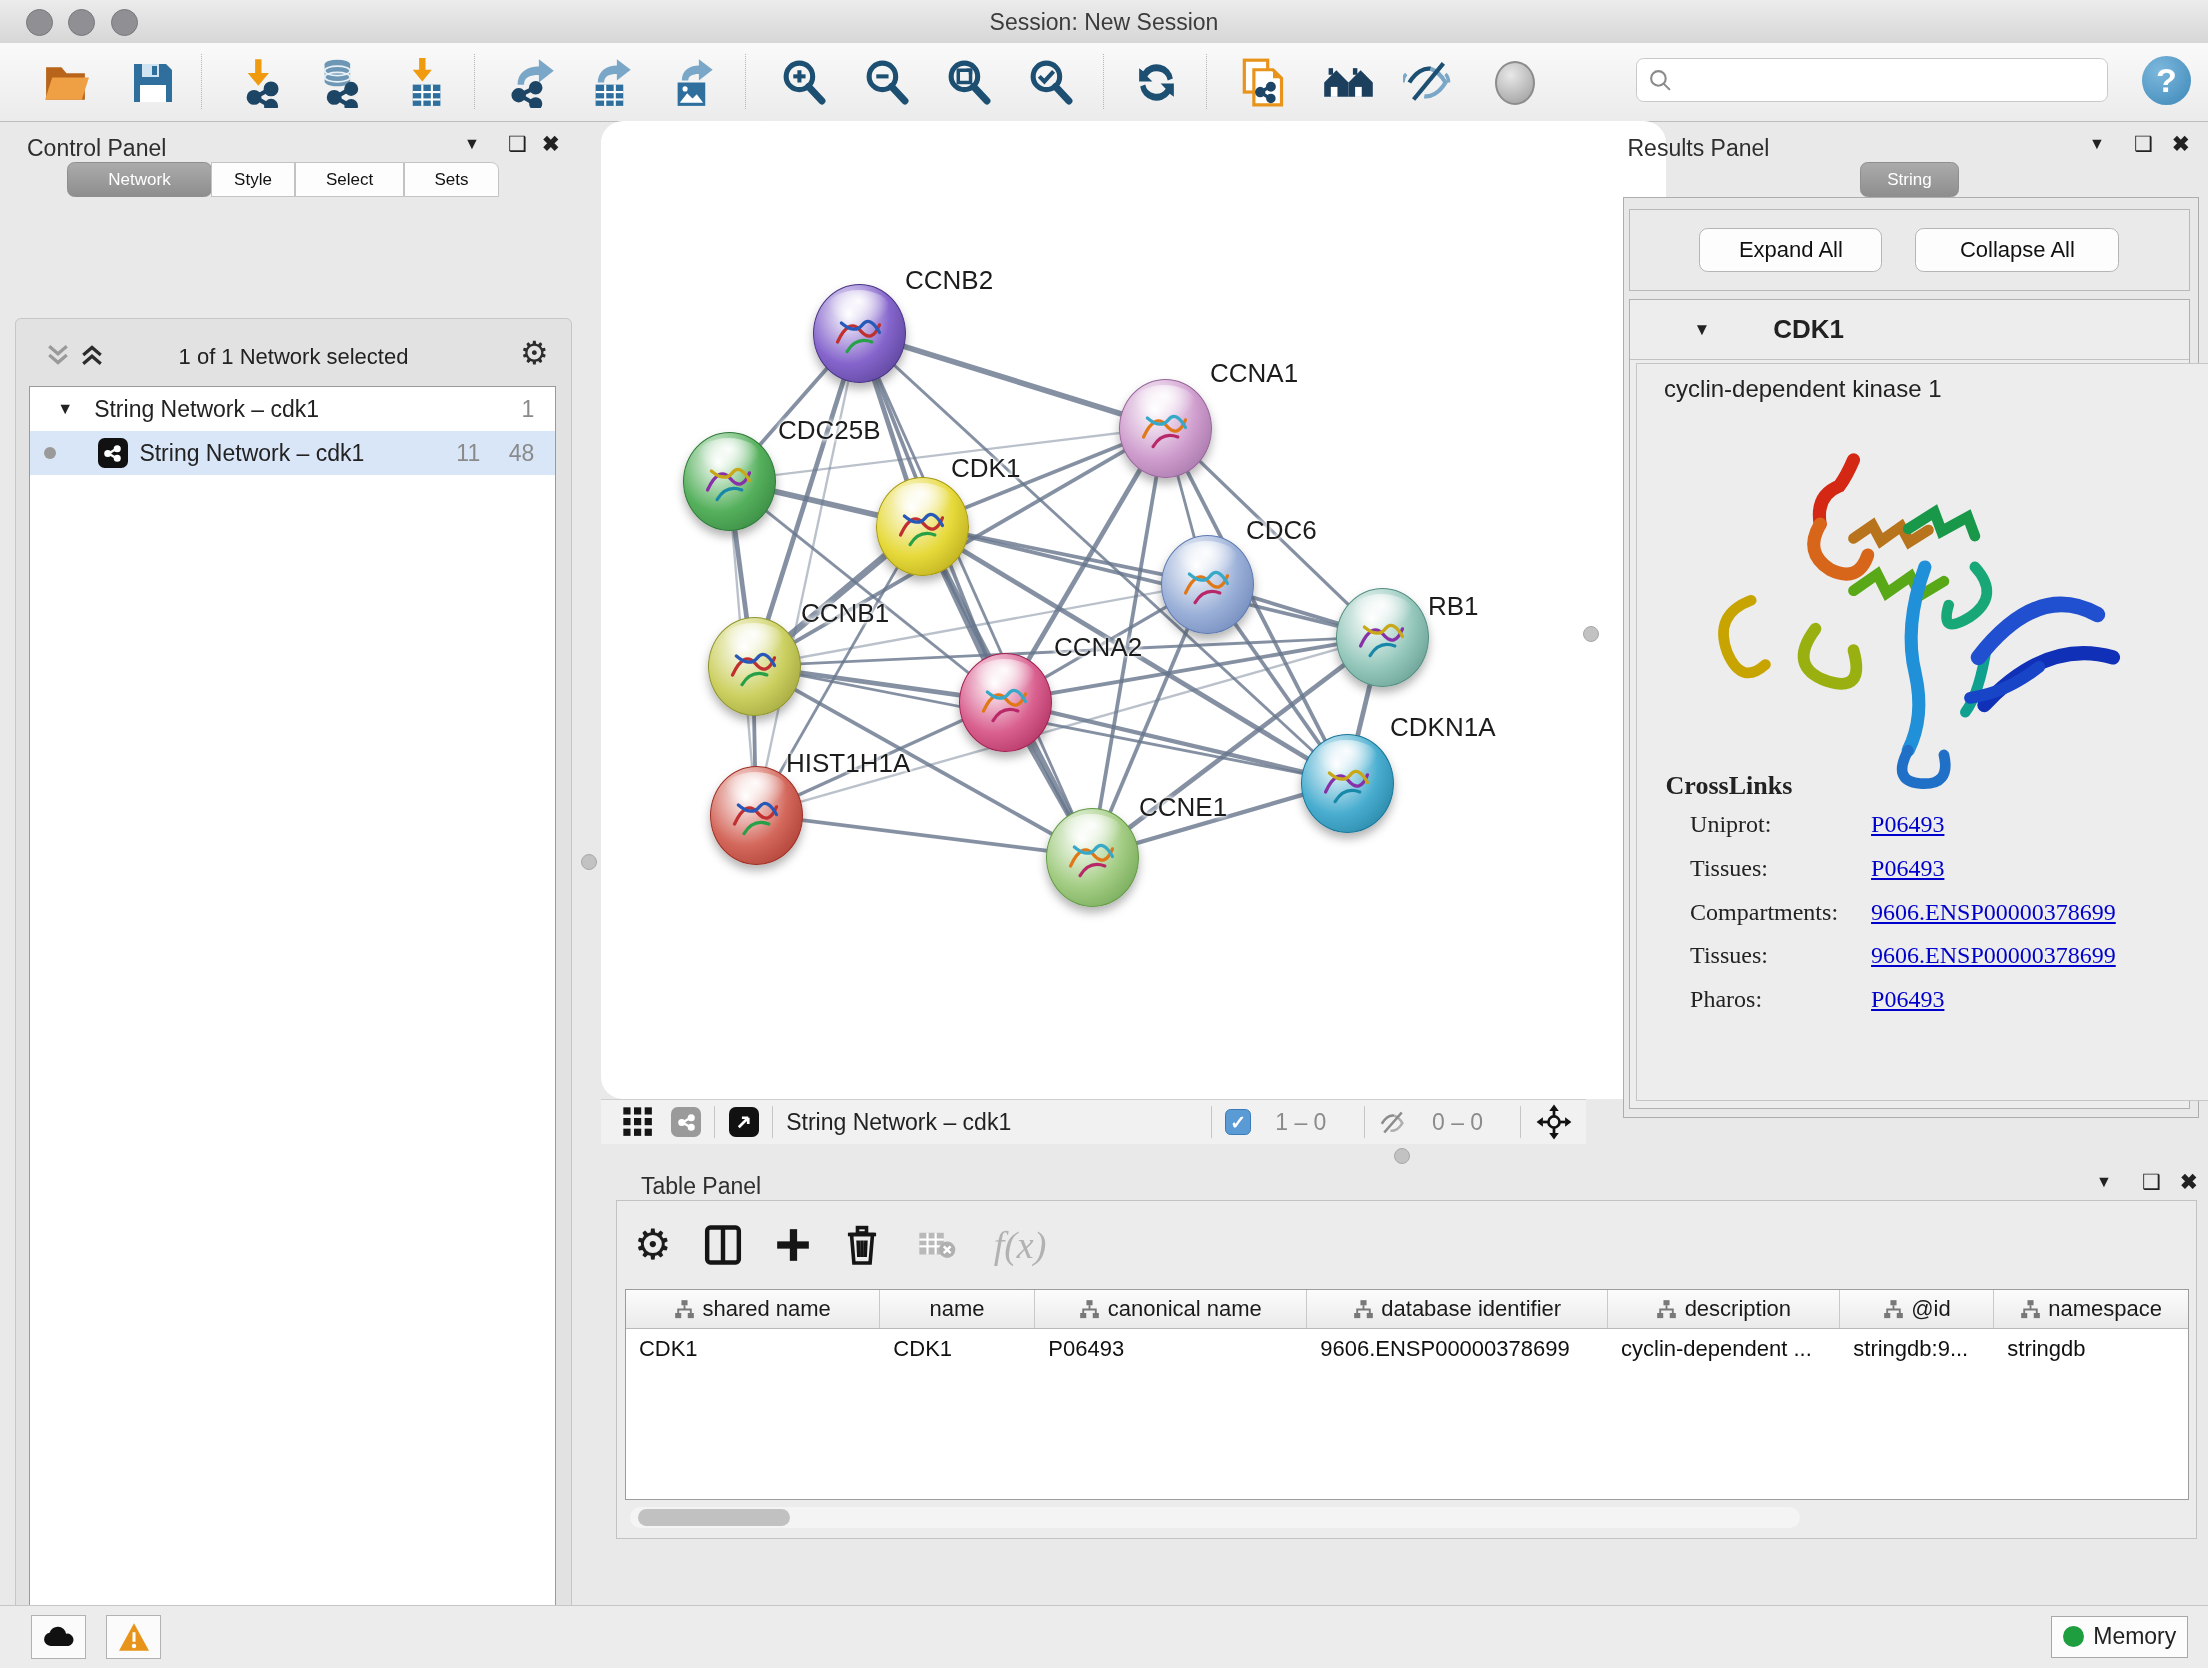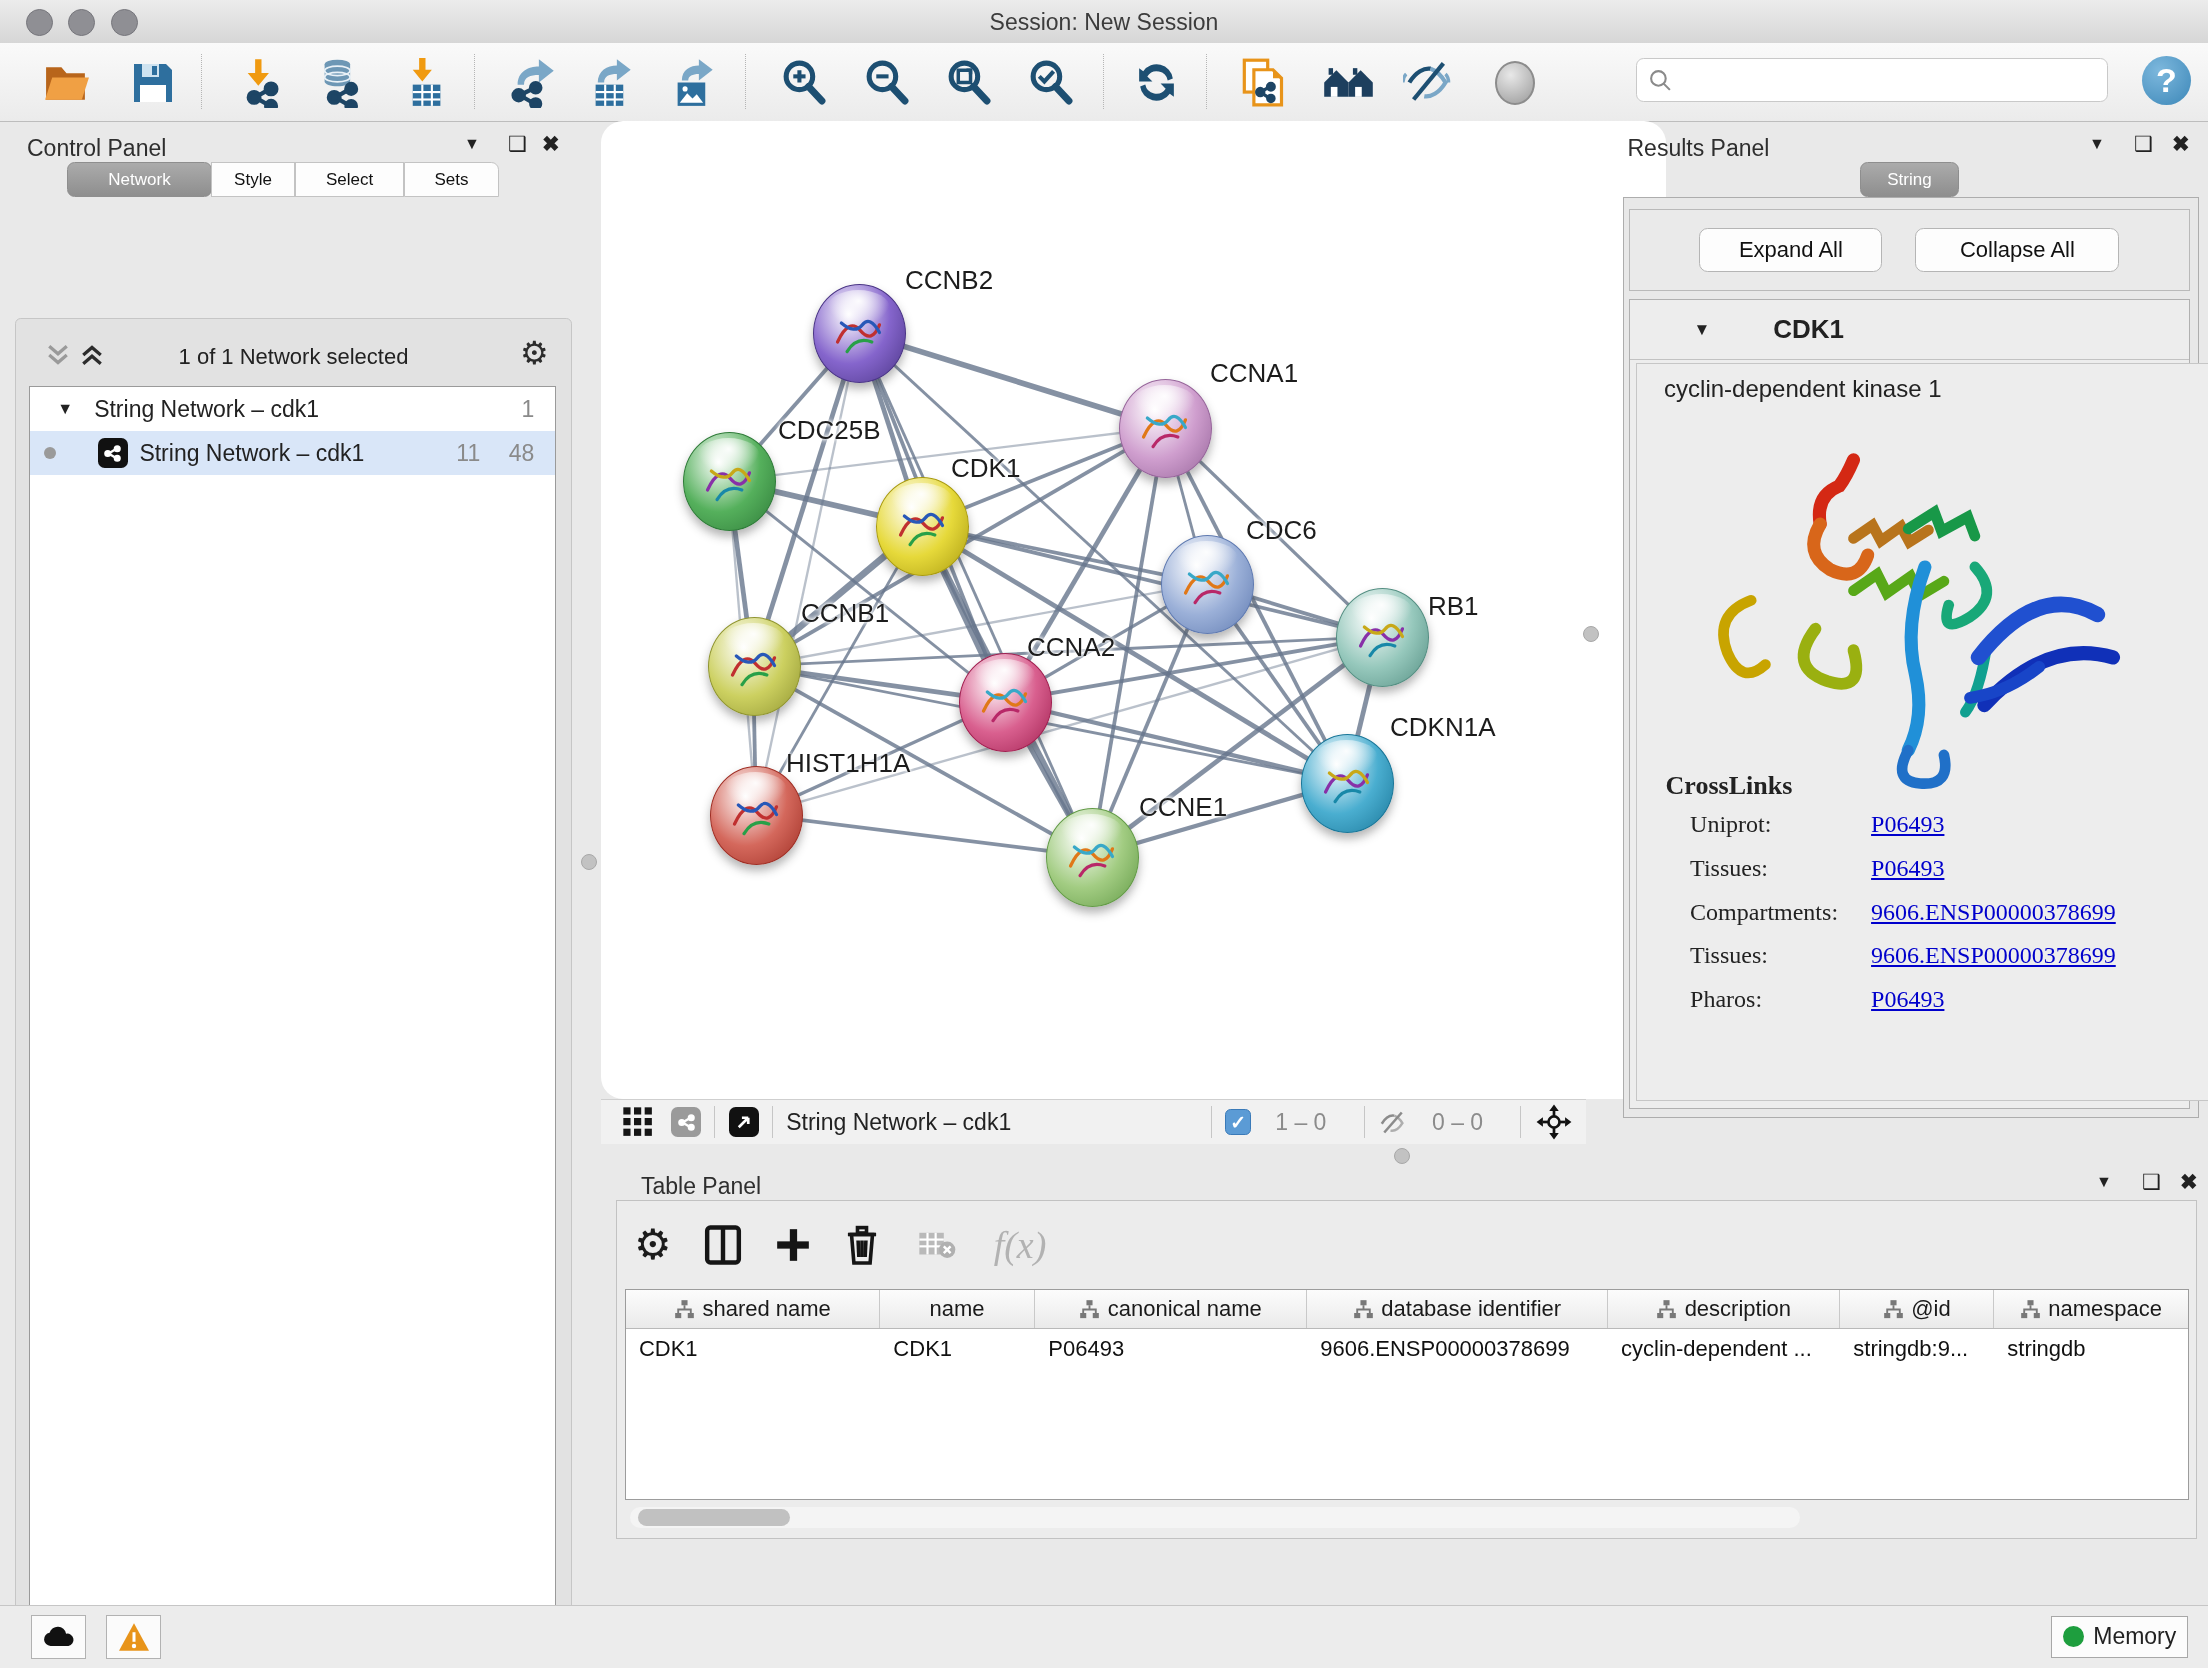--- a/index.html
+++ b/index.html
@@ -401,21 +401,21 @@
     </div>
     <div class="nlabel" style="left: 200px; top: 477px;">CCNB1</div>
     <div class="node" style="left: 358px; top: 532px; background: radial-gradient(at 38% 30%, rgb(255, 255, 255) 0%, rgb(217, 96, 143) 52%, rgb(160, 32, 80) 100%); border: 1.9px solid rgb(160, 32, 80);">
       <div class="gloss"></div>
       <svg width="61" height="61" viewBox="0 0 64 64" fill="none" stroke-linecap="round" style="position:absolute;left:14.3px;top:17px">
         <path d="M10 42 q12 -26 24 -12 t 20 -6" stroke="#e07818" stroke-width="3.4"></path>
         <path d="M14 22 q14 12 22 2 t 18 8" stroke="#38a8c8" stroke-width="3.4"></path>
         <path d="M20 52 q10 -16 26 -10" stroke="#b82868" stroke-width="3.4"></path>
       </svg>
     </div>
-    <div class="nlabel" style="left: 426px; top: 511px;">CCNA2</div>
+    <div class="nlabel" style="left: 453px; top: 511px;">CCNA2</div>
     <div class="node" style="left: 700px; top: 613px; background: radial-gradient(at 38% 30%, rgb(255, 255, 255) 0%, rgb(74, 174, 208) 52%, rgb(26, 118, 152) 100%); border: 1.9px solid rgb(26, 118, 152);">
       <div class="gloss"></div>
       <svg width="61" height="61" viewBox="0 0 64 64" fill="none" stroke-linecap="round" style="position:absolute;left:14.3px;top:17px">
         <path d="M10 42 q12 -26 24 -12 t 20 -6" stroke="#8830a8" stroke-width="3.4"></path>
         <path d="M14 22 q14 12 22 2 t 18 8" stroke="#c8a818" stroke-width="3.4"></path>
         <path d="M20 52 q10 -16 26 -10" stroke="#1888a8" stroke-width="3.4"></path>
       </svg>
     </div>
     <div class="nlabel" style="left: 789px; top: 591px;">CDKN1A</div>
     <div class="node" style="left: 109px; top: 645px; background: radial-gradient(at 38% 30%, rgb(255, 255, 255) 0%, rgb(212, 104, 92) 52%, rgb(158, 46, 36) 100%); border: 1.9px solid rgb(158, 46, 36);">

